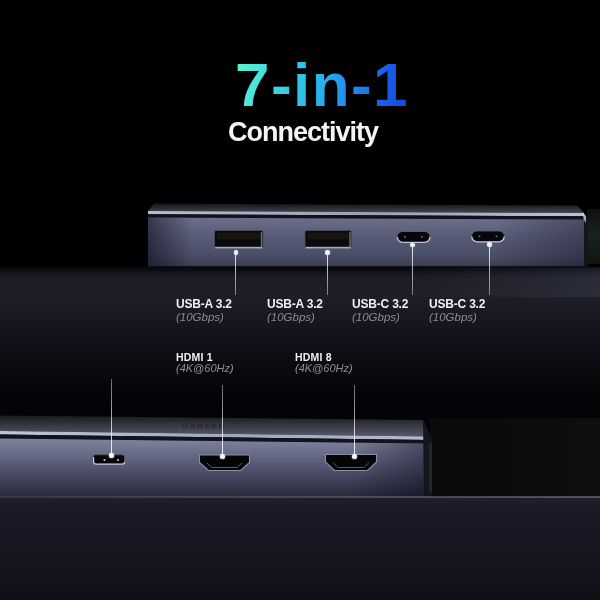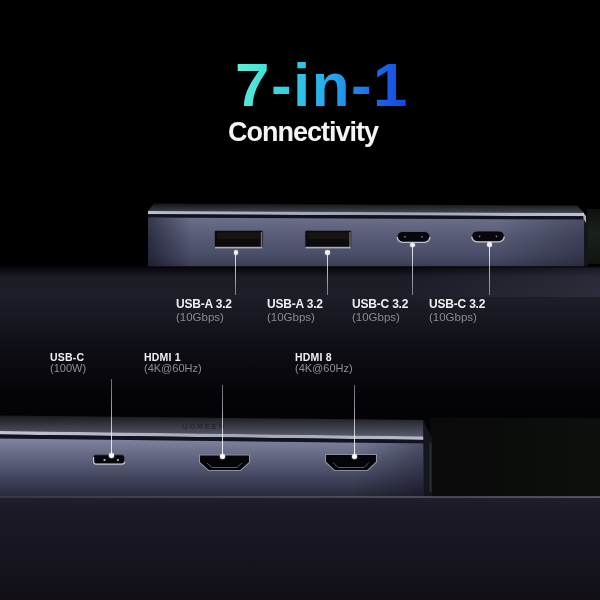--- a/index.html
+++ b/index.html
@@ -34,21 +34,21 @@
 
   
   .vlineT{width:1px;background:linear-gradient(180deg,rgba(240,242,250,.95),rgba(195,198,212,.55));}
   .vlineB{width:1px;background:linear-gradient(180deg,rgba(200,203,215,.5),rgba(248,249,254,.95));}
   .dot{width:4.5px;height:4.5px;border-radius:50%;background:#eef0f6;box-shadow:0 0 1.5px rgba(235,238,248,.7);}
   .dotB{width:5px;height:5px;border-radius:50%;background:#fcfcff;box-shadow:0 0 2px rgba(250,250,255,.8);}
 
   
   .lab{position:absolute;text-align:left;white-space:nowrap;}
   .lab .l1{font-weight:bold;color:#eef0f2;}
-  .lab .l2{color:#8b8b91;}
+  .lab .l2{color:#8b8b91;font-style:italic;}
   .labT .l1{font-size:12px;line-height:13px;letter-spacing:-0.2px;}
   .labT .l2{font-size:11.5px;line-height:12px;}
   .labB .l1{font-size:10.5px;line-height:11px;letter-spacing:0.2px;}
   .labB .l2{font-size:11px;line-height:11.5px;color:#8f8f97;}
 </style>
 </head>
 <body>
 <div id="stage">
   <div id="band1" class="abs"></div>
   <div id="band1b" class="abs"></div>
@@ -188,25 +188,21 @@
   </div>
   <div class="lab labT" style="left:352px;top:298px;width:120px">
     <div class="l1">USB-C 3.2</div>
       <div class="l2">(10Gbps)</div>
   </div>
   <div class="lab labT" style="left:429px;top:298px;width:120px">
     <div class="l1">USB-C 3.2</div>
       <div class="l2">(10Gbps)</div>
   </div>
 
-  <div class="lab labB" style="left:50px;top:352px;width:120px">
-    <div class="l1">USB-C</div>
-      <div class="l2">(100W)</div>
-  </div>
-  <div class="lab labB" style="left:144px;top:352px;width:120px">
+  <div class="lab labB" style="left:176px;top:352px;width:120px">
     <div class="l1">HDMI 1</div>
       <div class="l2">(4K@60Hz)</div>
   </div>
   <div class="lab labB" style="left:295px;top:352px;width:120px">
     <div class="l1">HDMI 8</div>
       <div class="l2">(4K@60Hz)</div>
   </div>
 </div>
 
 </body></html>

